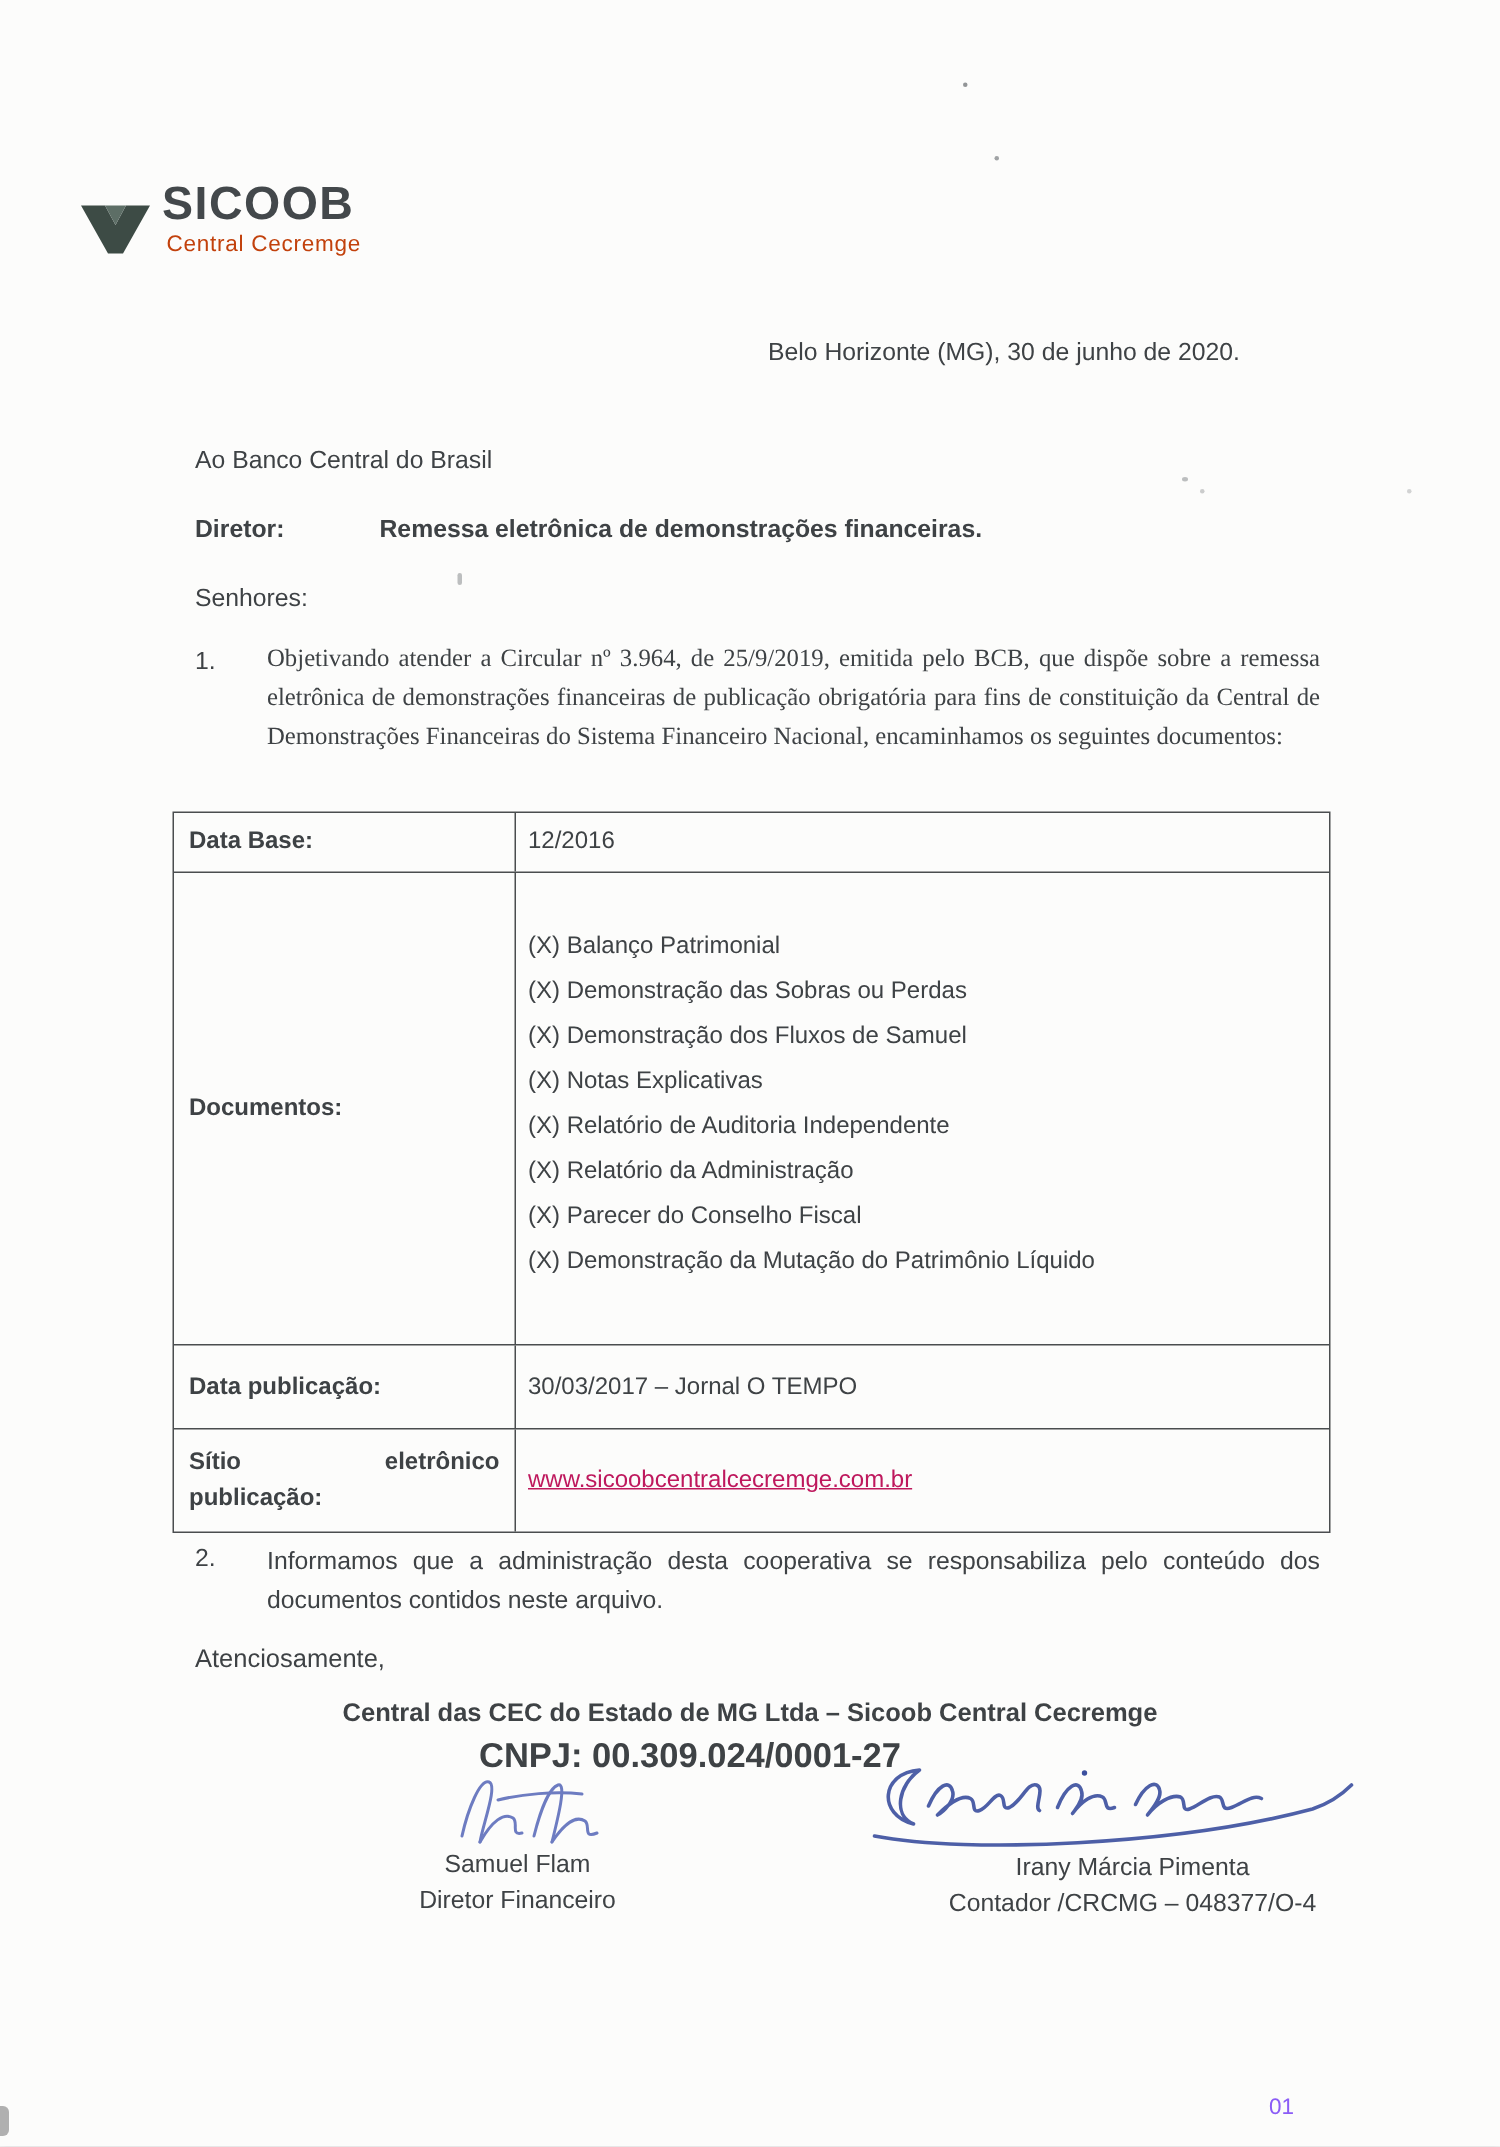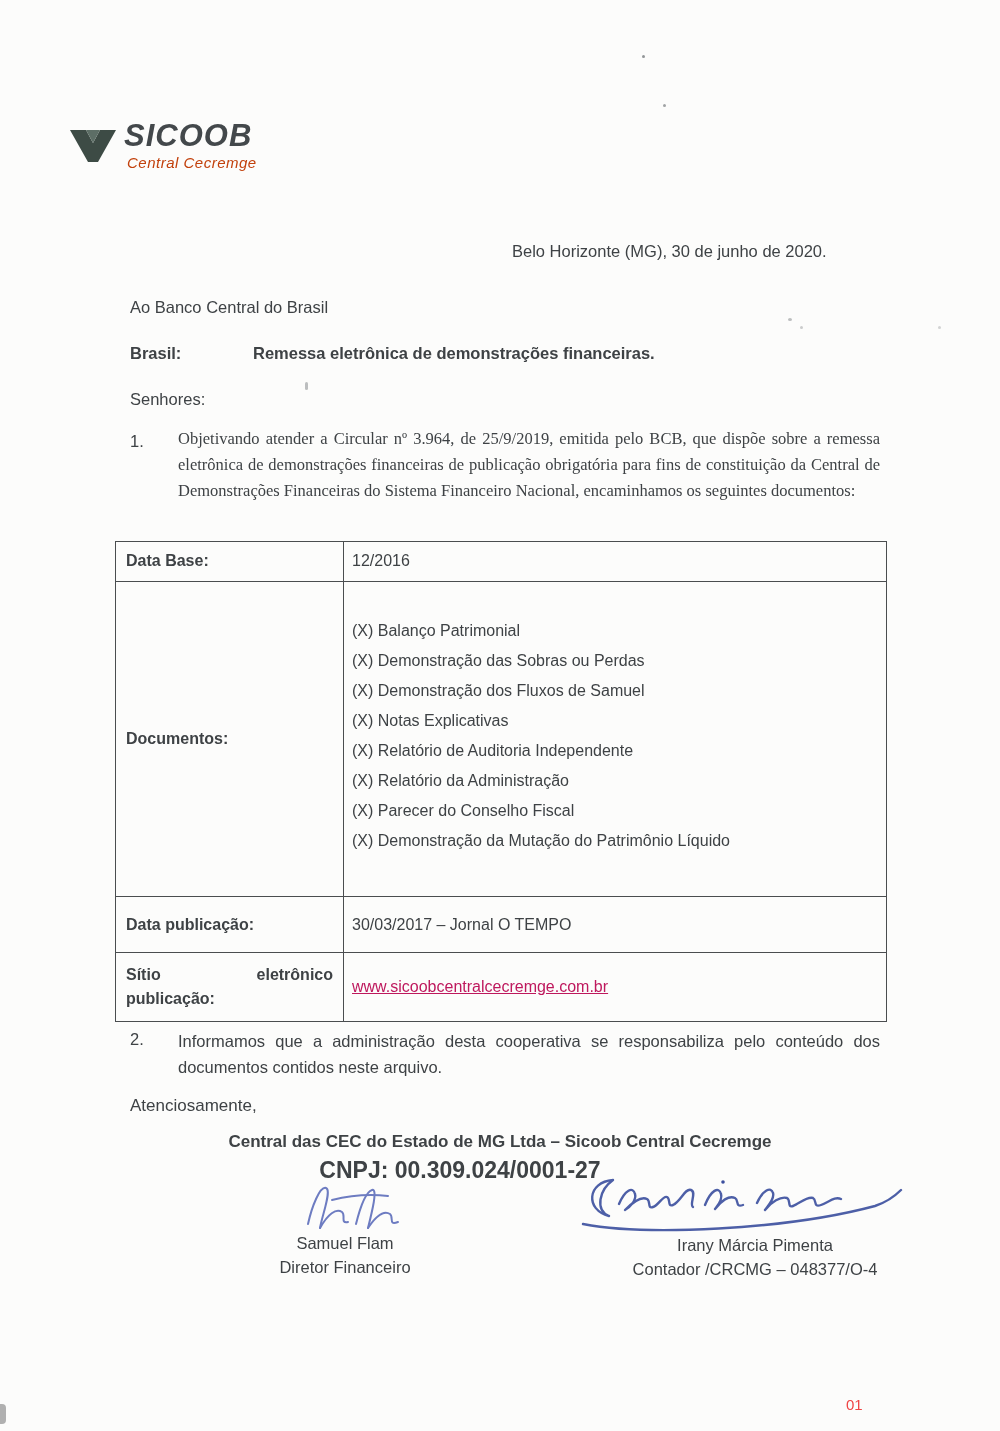--- a/index.html
+++ b/index.html
@@ -8,21 +8,21 @@
     background:#fcfcfb;color:#3e4245;
     font-family:"Liberation Sans", sans-serif;
     overflow:hidden;box-shadow:0 0 6px rgba(0,0,0,.2);
   }
   .abs{position:absolute;}
   .b{font-weight:700;}
   .fs{font-size:16.5px;}
   .para{text-align:justify;line-height:26px;font-size:16.5px;}
 
   
-  .logo{left:68px;top:120px;display:flex;align-items:center;gap:8px;font-style:italic;}
+  .logo{left:52px;top:120px;display:flex;align-items:flex-end;gap:8px;}
   .logo-text{display:flex;flex-direction:column;}
   .logo-brand{font-size:31px;font-weight:700;color:#43484b;letter-spacing:1px;line-height:32px;}
   .logo-sub{font-size:15px;color:#c2410c;letter-spacing:.5px;padding-left:3px;margin-top:2px;}
 
   
   .doc-table{left:115px;top:541px;width:770px;border:1px solid #4a4d4f;font-size:16px;}
   .t-row{display:grid;grid-template-columns:228px 1fr;}
   .t-row + .t-row{border-top:1px solid #4a4d4f;}
   .t-label{border-right:1px solid #4a4d4f;padding:10px 10px;font-weight:700;}
   .t-value{padding:10px 10px 10px 8px;}
@@ -60,25 +60,25 @@
     <svg width="48" height="36" viewBox="0 0 48 36">
       <path d="M2 2 L18 2 L25 15 L32 2 L48 2 L30 34 L20 34 Z" fill="#3d4b45"></path>
       <path d="M18 2 L25 15 L32 2 Z" fill="#5d6e66"></path>
     </svg>
     <div class="logo-text">
       <div class="logo-brand">SICOOB</div>
       <div class="logo-sub">Central Cecremge</div>
     </div>
   </div>
 
-  <div class="abs fs" style="left:512px;top:242px;">Belo Horizonte (MG), 30 de junho de 2020.</div>
+  <div class="abs fs" style="left:512px;top:226px;">Belo Horizonte (MG), 30 de junho de 2020.</div>
 
   <div class="abs fs" style="left:130px;top:298px;">Ao Banco Central do Brasil</div>
 
-  <div class="abs fs b" style="left:130px;top:344px;">Brasil:</div>
+  <div class="abs fs b" style="left:130px;top:344px;">Diretor:</div>
   <div class="abs fs b" style="left:253px;top:344px;">Remessa eletrônica de demonstrações financeiras.</div>
 
   <div class="abs fs" style="left:130px;top:390px;">Senhores:</div>
 
   <div class="abs fs" style="left:130px;top:432px;">1.</div>
   <div class="abs para" style="left:178px;top:426px;width:702px;font-family:Liberation Serif, serif;">Objetivando atender a Circular nº 3.964, de 25/9/2019, emitida pelo BCB, que dispõe sobre a remessa eletrônica de demonstrações financeiras de publicação obrigatória para fins de constituição da Central de Demonstrações Financeiras do Sistema Financeiro Nacional, encaminhamos os seguintes documentos:</div>
 
   <div class="abs doc-table">
     <div class="t-row r-database">
       <div class="t-label">Data Base:</div>
@@ -147,15 +147,15 @@
   <div class="abs center-block" style="left:255px;top:1231px;width:180px;font-size:16.5px;line-height:24px;">
     <div>Samuel Flam</div>
     <div>Diretor Financeiro</div>
   </div>
 
   <div class="abs center-block" style="left:595px;top:1233px;width:320px;font-size:16.5px;line-height:24px;">
     <div>Irany Márcia Pimenta</div>
     <div>Contador /CRCMG – 048377/O-4</div>
   </div>
 
-  <div class="abs" style="left:846px;top:1396px;font-size:15px;color:#ef4444;">01</div>
+  <div class="abs" style="left:846px;top:1396px;font-size:15px;color:#8b5cf6;">01</div>
 
 </div>
 
 </body></html>

